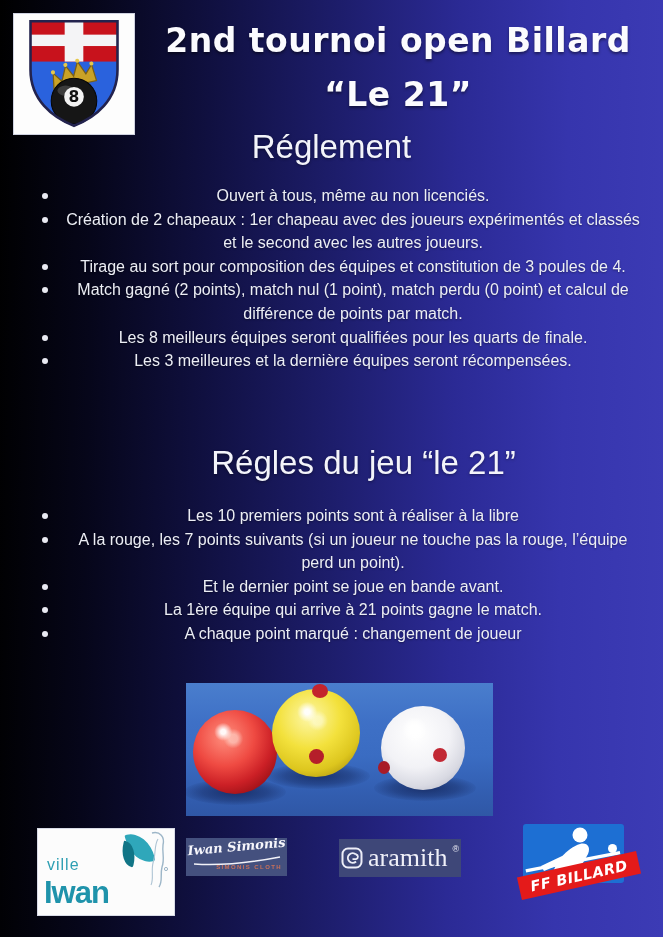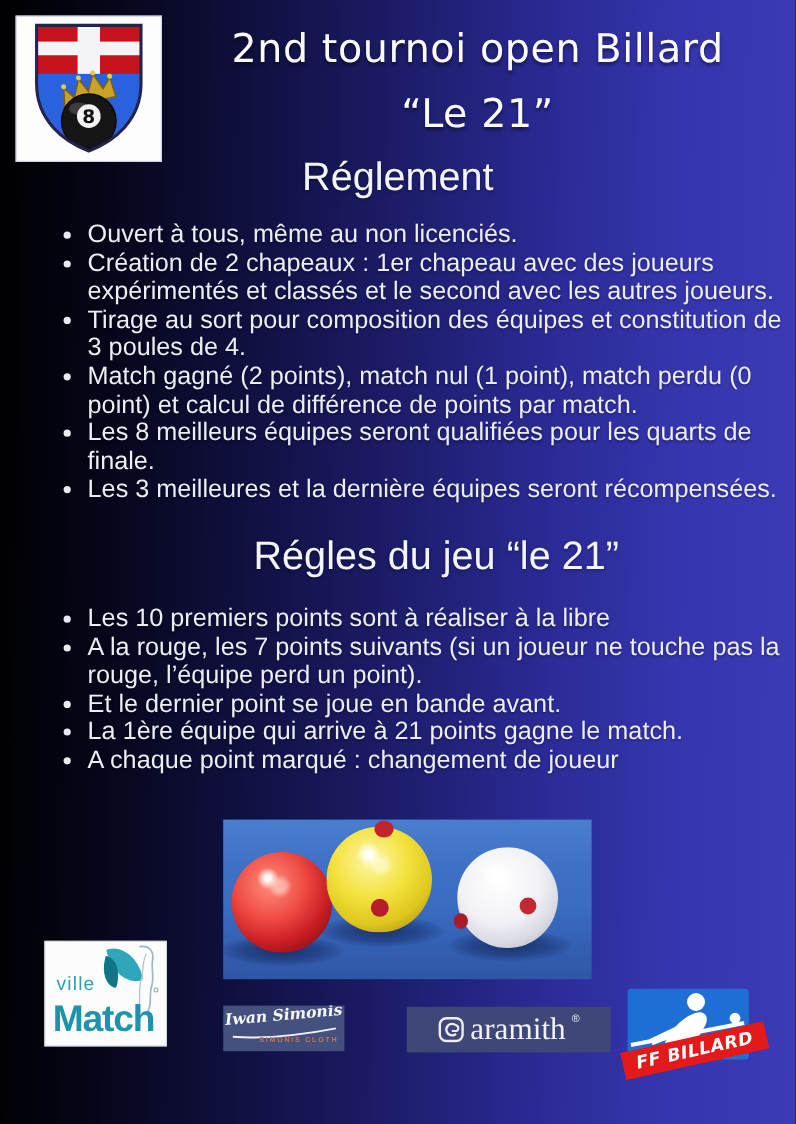--- a/index.html
+++ b/index.html
@@ -7,30 +7,30 @@
     position:relative;width:663px;height:937px;overflow:hidden;
     font-family:"Liberation Sans",sans-serif;
     background:linear-gradient(91deg,#000000 0%,#06061a 14%,#101040 31%,#1d1d6b 50%,#2b2a95 68%,#3635ad 84%,#3c3bb5 100%);
     color:#eef0f6;
   }
   
   .crest{position:absolute;left:13px;top:13px;width:120px;height:120px;background:#fdfdfd;border:1px solid #cfd2e0;}
   .crest svg{position:absolute;left:8px;top:2px;}
   
   .title{position:absolute;left:142px;top:14px;width:512px;text-align:center;
-    font-family:"DejaVu Sans",sans-serif;font-weight:400;font-size:33px;line-height:54px;color:#fbfbfe;
+    font-family:"DejaVu Sans",sans-serif;font-weight:700;font-size:33px;line-height:54px;color:#fbfbfe;
     text-shadow:0 2px 3px rgba(0,0,0,.45);letter-spacing:.5px;}
   
   .sec-heading{position:absolute;left:0;width:663px;margin:0;text-align:center;
     font-weight:400;font-size:33px;color:#f3f4fa;text-shadow:0 1px 3px rgba(0,0,0,.4);}
   .h1{top:128px;}
   .h2{top:444px;padding-left:32px;}
   
-  .rules{position:absolute;left:73px;width:582px;margin:0;padding:0;list-style:none;
-    font-size:21px;line-height:23.6px;color:#eceef5;text-shadow:0 1px 2px rgba(0,0,0,.4);}
+  .rules{position:absolute;left:62px;width:582px;margin:0;padding:0;list-style:none;
+    font-size:16px;line-height:23.6px;color:#eceef5;text-shadow:0 1px 2px rgba(0,0,0,.4);text-align:center;}
   .r1{top:184px;}
   .r2{top:504px;}
   .rules li{position:relative;margin:0;}
   .rules li::before{content:"";position:absolute;left:-20px;top:9px;width:6px;height:6px;border-radius:50%;background:#e9eaf2;}
   
   .photo{position:absolute;left:186px;top:683px;width:307px;height:133px;overflow:hidden;
     background:linear-gradient(180deg,#4a7ecd 0%,#3e70c6 30%,#3a6cc2 55%,#335fb2 80%,#2f57a6 100%);}
   .ballshadow{position:absolute;border-radius:50%;background:radial-gradient(ellipse at center,rgba(12,24,70,.65) 0%,rgba(12,24,70,.35) 45%,rgba(12,24,70,0) 75%);}
   .sh-red{left:-2px;top:96px;width:102px;height:26px;}
   .sh-yellow{left:80px;top:80px;width:104px;height:26px;}
@@ -46,32 +46,32 @@
                radial-gradient(circle at 42% 32%,#fdf7a8 0%,#f3e13c 40%,#ddc61e 68%,#ad9410 88%,#857007 100%);}
   .ball-white{left:195px;top:23px;width:84px;height:84px;
     background:radial-gradient(circle at 40% 28%,rgba(255,255,255,1) 0 6%,rgba(255,255,255,0) 16%),
                radial-gradient(circle at 42% 34%,#ffffff 0%,#f2f2f6 45%,#d8d9e2 70%,#b4b6c6 90%,#9a9cb0 100%);}
   .dot{position:absolute;border-radius:50%;background:#c3242c;}
   .dot-y1{left:46%;top:-6%;width:16px;height:14px;}
   .dot-y2{left:42%;top:68%;width:15px;height:15px;background:#b51e2a;}
   .dot-w1{left:62%;top:50%;width:14px;height:14px;background:#c22834;}
   .dot-w2{left:-4%;top:66%;width:12px;height:13px;background:#a81b28;}
   
-  .evian{position:absolute;left:37px;top:784px;width:100px;height:86px;background:#fcfcfc;border:1px solid #d8dbe6;overflow:hidden;}
+  .evian{position:absolute;left:37px;top:828px;width:100px;height:86px;background:#fcfcfc;border:1px solid #d8dbe6;overflow:hidden;padding-left:36px;}
   .evian-ville{position:absolute;left:9px;top:27px;font-size:16px;letter-spacing:1px;color:#2e9fb3;}
   .evian-name{position:absolute;left:6px;bottom:4px;font-size:31px;font-weight:700;letter-spacing:-1px;color:#1f93ab;}
   .leaf1{position:absolute;right:22px;top:3px;width:24px;height:32px;background:#2fa7ba;border-radius:4% 95% 10% 95%;transform:rotate(-14deg);}
   .leaf2{position:absolute;right:38px;top:13px;width:15px;height:24px;background:#117586;border-radius:4% 95% 10% 95%;transform:rotate(14deg);}
   .evian-sketch{position:absolute;right:2px;top:0px;}
   .simonis{position:absolute;left:186px;top:838px;width:101px;height:38px;background:#44507e;overflow:hidden;}
   .simonis-script{position:absolute;left:0;top:1px;width:100%;text-align:center;
     font-family:"DejaVu Serif",serif;font-style:italic;font-weight:700;font-size:13px;color:#f6f6fb;transform:rotate(-5deg);}
   .simonis-swoosh{position:absolute;left:6px;top:18px;}
   .simonis-sub{position:absolute;right:5px;bottom:6px;font-size:6px;letter-spacing:1.4px;color:#c9705a;font-weight:700;}
-  .aramith{position:absolute;left:339px;top:839px;width:170px;height:38px;background:#3e4778;
+  .aramith{position:absolute;left:339px;top:839px;width:122px;height:38px;background:#3e4778;
     display:flex;align-items:center;justify-content:center;gap:5px;}
   .aramith-name{font-family:"Liberation Serif",serif;font-size:26px;color:#f0f1f9;}
   .aramith-reg{font-size:9px;color:#f0f1f9;align-self:flex-start;margin-top:5px;}
   .ffb{position:absolute;left:523px;top:824px;width:110px;height:68px;}
   .ffb-blue{position:absolute;left:0;top:0;width:101px;height:59px;background:#1d6fd3;border-radius:3px;}
   .ffb-ball{position:absolute;right:7px;top:20px;width:9px;height:9px;border-radius:50%;background:#fff;}
   .ffb-band{position:absolute;left:-5px;top:40px;width:122px;height:23px;background:#e41a1a;
     transform:rotate(-12.5deg);display:flex;align-items:center;justify-content:center;}
   .ffb-band span{font-family:"DejaVu Sans",sans-serif;font-style:italic;font-weight:700;font-size:14.5px;color:#fff;letter-spacing:.5px;white-space:nowrap;}
 </style>
@@ -151,21 +151,21 @@
 
   <div class="evian">
     <span class="leaf1"></span>
     <span class="leaf2"></span>
     <svg class="evian-sketch" width="40" height="62" viewBox="0 0 40 62">
       <path d="M20 4 C28 2 33 8 31 16 C30 24 33 30 30 38 C28 46 31 52 27 58" fill="none" stroke="#9db6c8" stroke-width="1.4"></path>
       <path d="M26 10 C22 16 24 26 21 34 C19 42 22 50 19 56" fill="none" stroke="#aec4d4" stroke-width="1.1"></path>
       <circle cx="34" cy="40" r="1.6" fill="none" stroke="#9db6c8" stroke-width="1"></circle>
     </svg>
     <span class="evian-ville">ville</span>
-    <span class="evian-name">Match</span>
+    <span class="evian-name">Iwan</span>
   </div>
 
   <div class="simonis">
     <span class="simonis-script">Iwan Simonis</span>
     <svg class="simonis-swoosh" width="90" height="10" viewBox="0 0 90 10">
       <path d="M2 8 C30 10 62 6 88 1" fill="none" stroke="#f2f2f8" stroke-width="1.6"></path>
     </svg>
     <span class="simonis-sub">SIMONIS CLOTH</span>
   </div>
 

